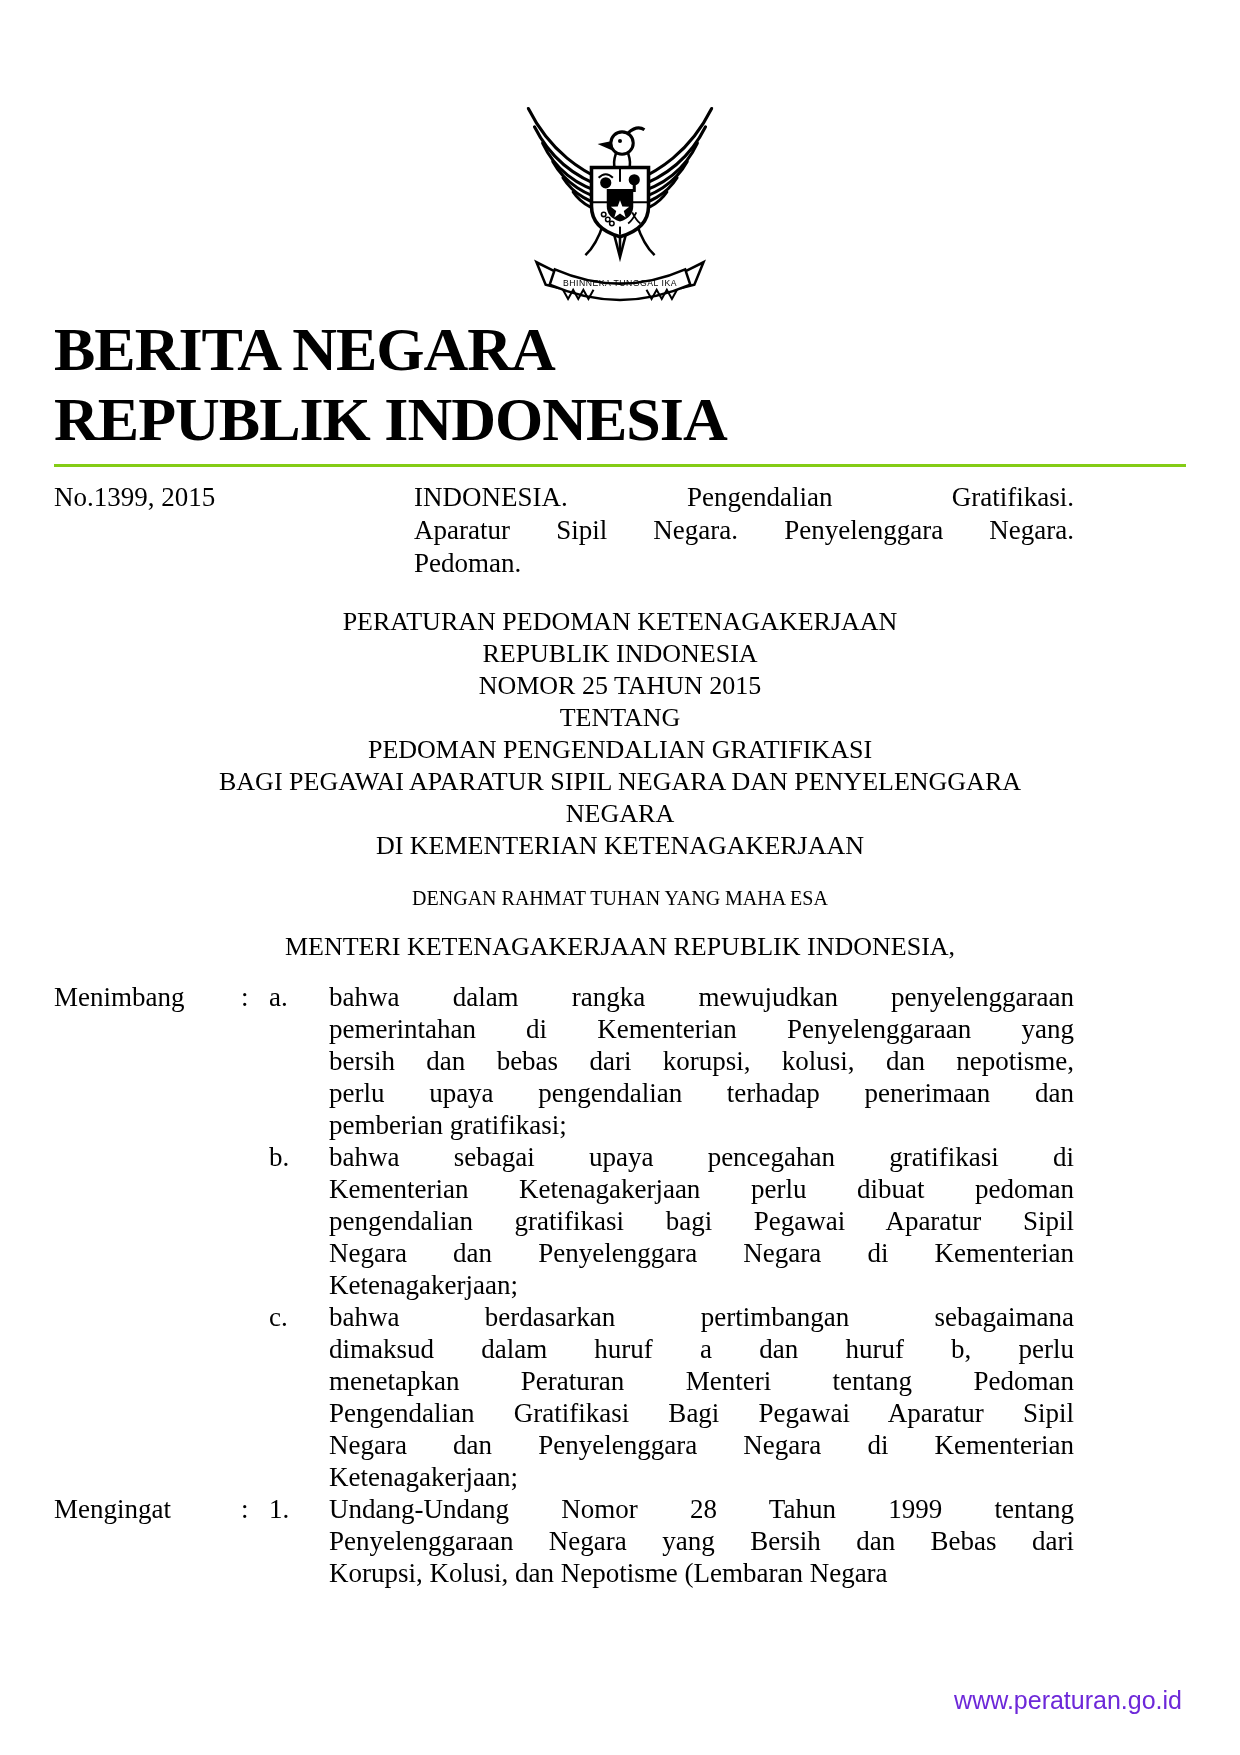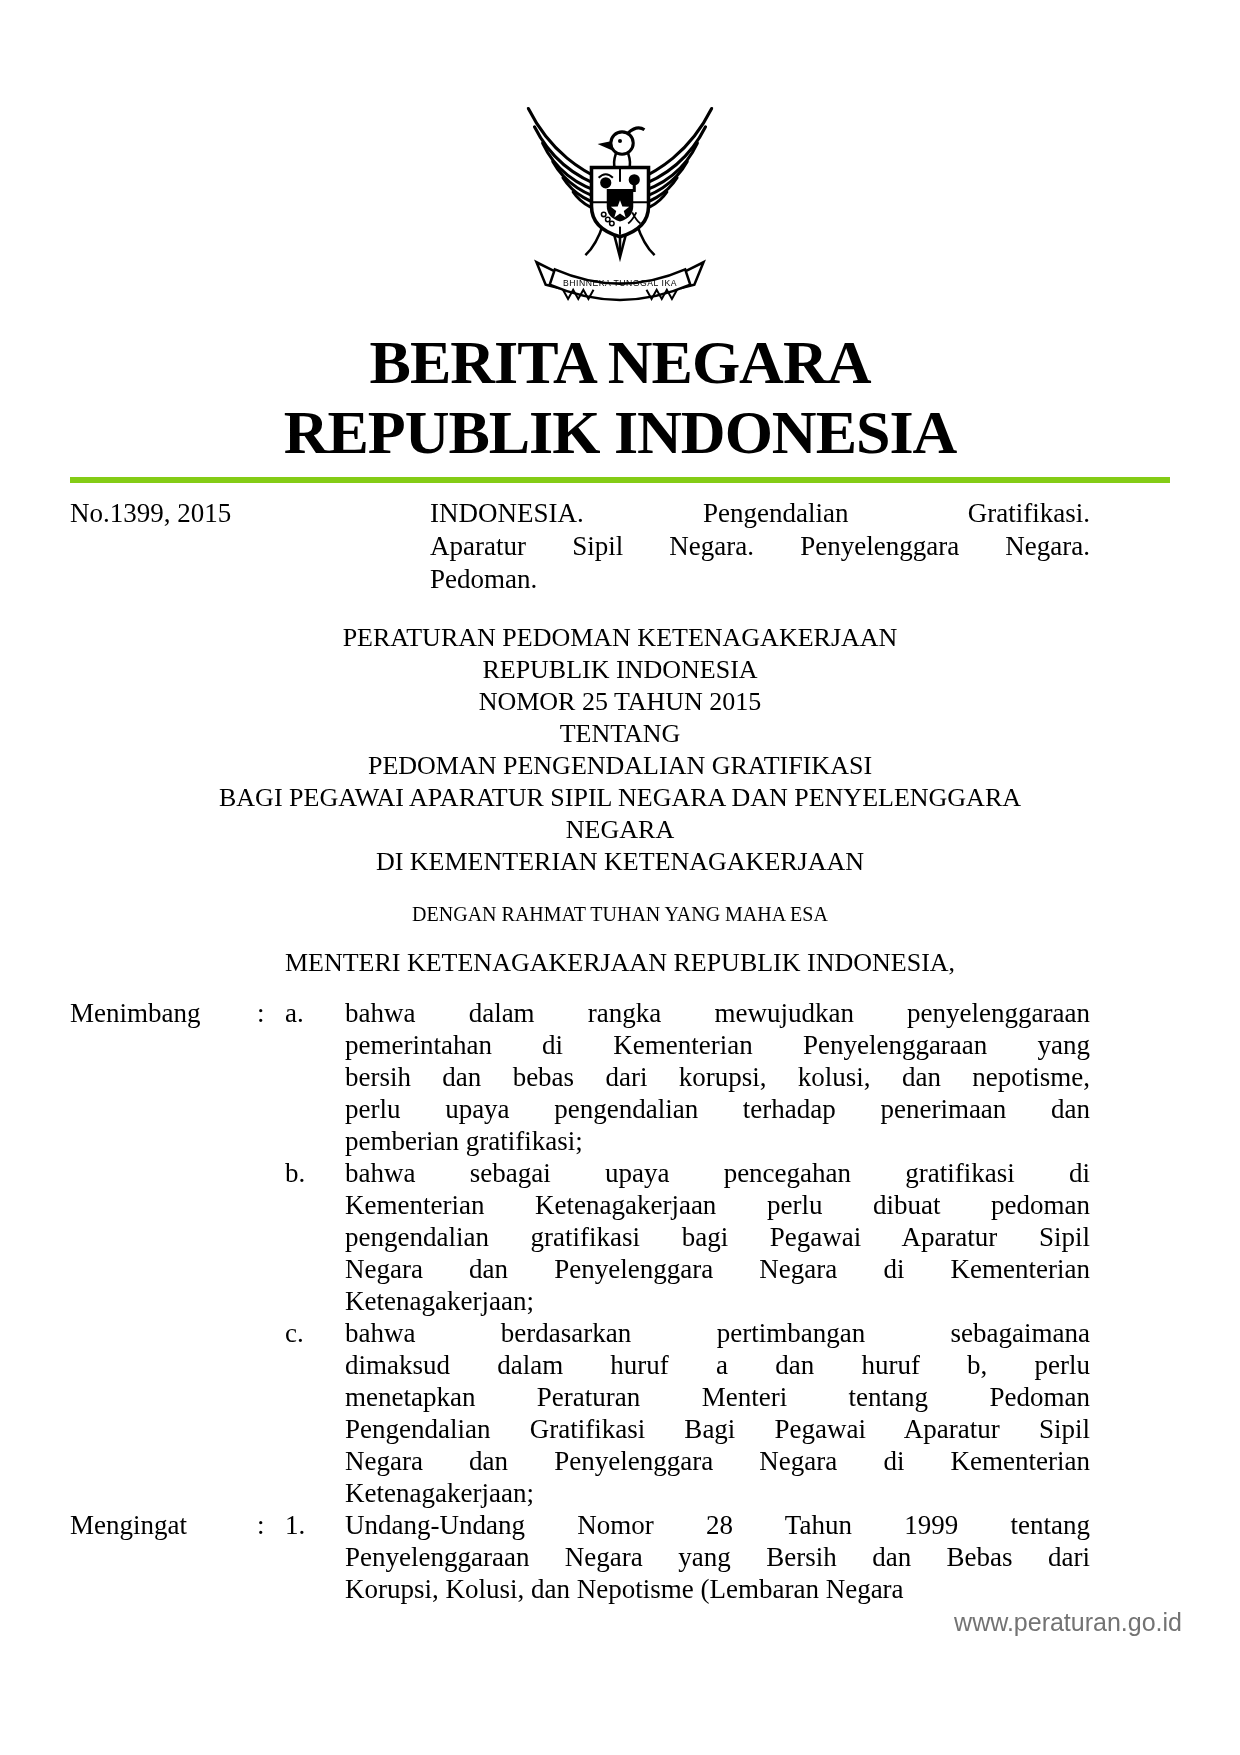--- a/index.html
+++ b/index.html
@@ -4,33 +4,33 @@
 <style>
   html, body { margin: 0; padding: 0; }
   body {
     width: 1240px; height: 1755px;
     background: #ffffff;
     color: #000;
     font-family: "Liberation Serif", serif;
     position: relative;
     overflow: hidden;
   }
-  .content { padding: 0 70px; }
+  .content { padding: 0 54px; }
 
   .emblem-wrap { padding-top: 82px; display: flex; justify-content: center; }
 
   .masthead {
-    margin-top: 23px;
-    text-align: center;
+    margin-top: 10px;
+    text-align: left;
     font-weight: bold;
     font-size: 62px;
     line-height: 70px;
     letter-spacing: -1px;
     padding-bottom: 10px;
-    border-bottom: 6px solid #84cc16;
+    border-bottom: 3px solid #84cc16;
   }
 
   .meta-row {
     display: flex;
     margin-top: 14px;
     font-size: 27px;
     line-height: 33px;
   }
   .meta-num { width: 360px; }
   .meta-subject { width: 660px; }
@@ -50,25 +50,25 @@
 
   .clauses { margin-top: 18px; font-size: 27px; line-height: 32px; }
   .crow { display: grid; grid-template-columns: 187px 28px 60px 745px; }
   .col-label  { grid-column: 1; }
   .col-colon  { grid-column: 2; }
   .col-marker { grid-column: 3; }
   .col-text   { grid-column: 4; }
 
   .footer {
     position: absolute;
-    top: 1608px;
+    top: 1686px;
     right: 58px;
     font-family: "Liberation Sans", sans-serif;
     font-size: 25px;
-    color: #737373;
+    color: #6d28d9;
   }
 
   svg text.motto {
     font-family: "Liberation Sans", sans-serif;
     font-size: 8.5px;
     letter-spacing: 0.5px;
     fill: #000;
   }
 </style>
 </head>

